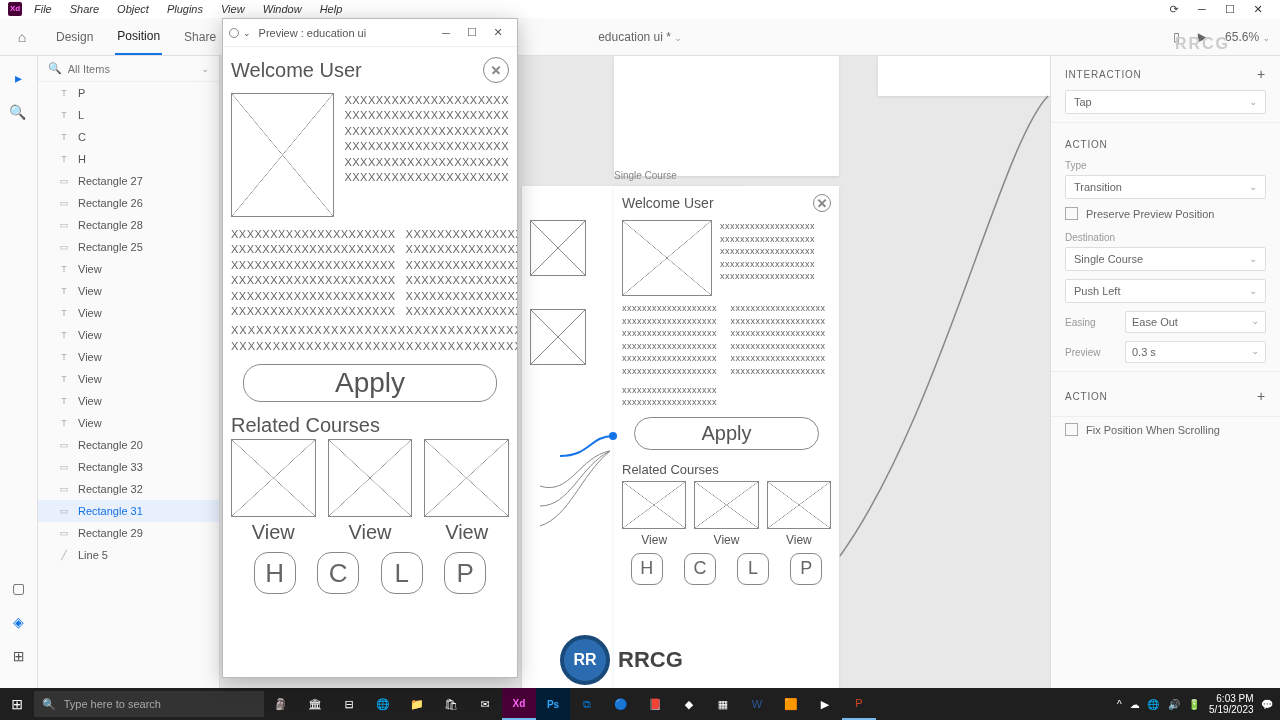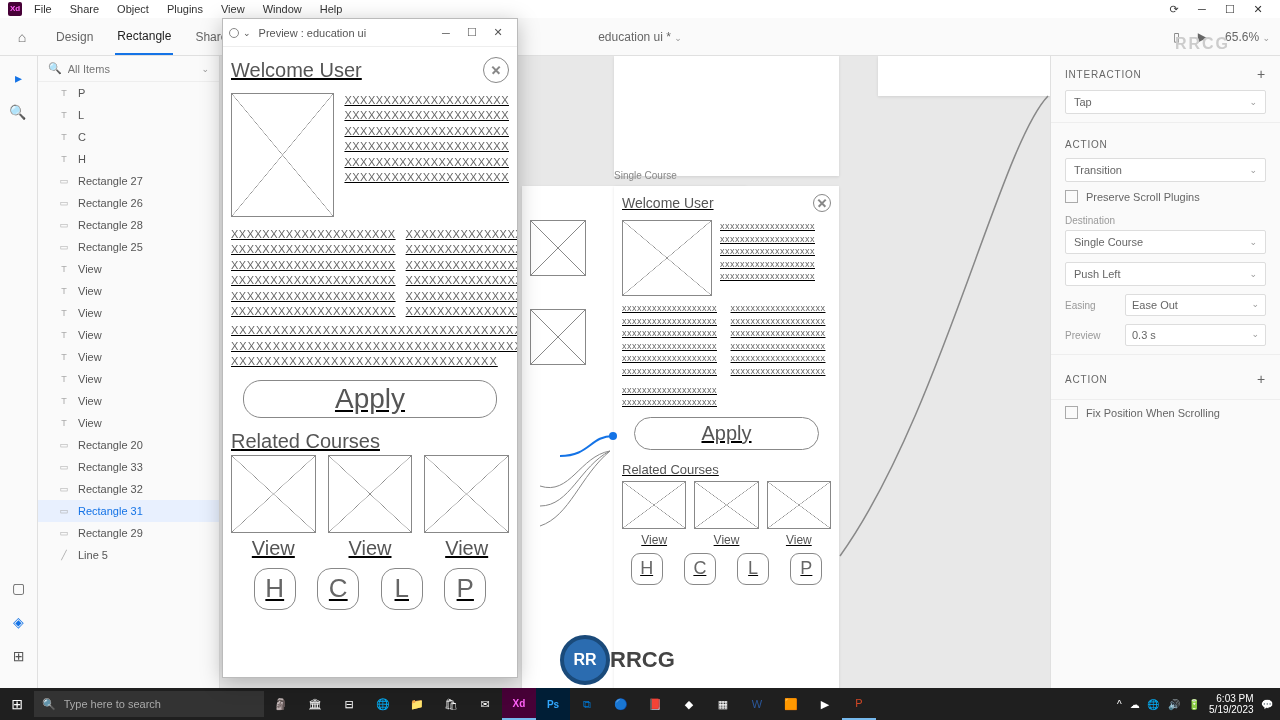--- a/index.html
+++ b/index.html
@@ -1,21 +1,21 @@
 <!DOCTYPE html>
 <html><head>
 <meta charset="utf-8">
 <style>
 * { box-sizing: border-box; margin: 0; padding: 0; font-family: 'Segoe UI', Arial, sans-serif; }
 body { width: 1280px; height: 720px; overflow: hidden; background: #f5f5f5; position: relative; }
 
 
 .titlebar { height: 18px; background: #fff; display: flex; align-items: center; padding: 0 8px; font-size: 11px; color: #333; }
 .titlebar .xd-logo { width: 14px; height: 14px; background: #470137; color: #ff61f6; text-align: center; line-height: 14px; font-size: 8px; font-weight: bold; border-radius: 2px; margin-right: 12px; }
-.titlebar .menu-item { margin-right: 18px; cursor: pointer; }
+.titlebar .menu-item { margin-right: 18px; cursor: pointer; font-style: italic; }
 .titlebar .spacer { flex: 1; }
 .titlebar .win-btn { width: 28px; text-align: center; font-size: 11px; cursor: pointer; }
 
 
 .toolbar { height: 38px; background: #fafafa; border-bottom: 1px solid #e0e0e0; display: flex; align-items: center; padding: 0 10px; font-size: 12px; color: #666; }
 .toolbar .home { width: 24px; text-align: center; margin-right: 20px; font-size: 14px; }
 .toolbar .tab { margin-right: 20px; cursor: pointer; padding: 10px 2px; }
 .toolbar .tab.active { color: #222; border-bottom: 2px solid #1473e6; font-weight: 500; }
 .toolbar .doc-title { position: absolute; left: 50%; transform: translateX(-50%); font-size: 12px; }
 .toolbar .right { margin-left: auto; display: flex; align-items: center; gap: 18px; }
@@ -37,21 +37,21 @@
 .layers .crumb { padding: 6px 10px; font-size: 10px; color: #888; letter-spacing: 0.5px; }
 .layers .crumb .back { margin-right: 8px; }
 .layers .item { display: flex; align-items: center; padding: 5px 10px 5px 20px; cursor: pointer; }
 .layers .item.selected { background: #e8f0fe; color: #1473e6; }
 .layers .item .ico { width: 12px; height: 12px; margin-right: 8px; font-size: 9px; color: #aaa; display: flex; align-items: center; justify-content: center; }
 
 
 .canvas { flex: 1; background: #e8e8e8; position: relative; overflow: hidden; }
 .artboard { position: absolute; background: #fff; box-shadow: 0 1px 3px rgba(0,0,0,0.1); }
 .artboard .ab-label { position: absolute; top: -16px; left: 0; font-size: 10px; color: #888; }
-.wire { font-family: sans-serif; text-decoration: underline; }
+.wire { font-family: sans-serif; }
 .wire-hdr { display: flex; justify-content: space-between; align-items: center; padding: 8px; }
 .wire-hdr .ttl { font-size: 14px; color: #555; }
 .wire-close { width: 18px; height: 18px; border: 1.5px solid #888; border-radius: 50%; position: relative; }
 .wire-close::before, .wire-close::after { content:''; position:absolute; top:50%; left:50%; width:10px; height:1.5px; background:#888; transform-origin:center; }
 .wire-close::before { transform: translate(-50%,-50%) rotate(45deg); }
 .wire-close::after { transform: translate(-50%,-50%) rotate(-45deg); }
 .wire-img { border: 1px solid #888; position: relative; }
 .wire-img::before, .wire-img::after { content:''; position:absolute; top:0; bottom:0; left:0; right:0; }
 .wire-img::before { background: linear-gradient(to top right, transparent calc(50% - 0.5px), #888, transparent calc(50% + 0.5px)); }
 .wire-img::after { background: linear-gradient(to top left, transparent calc(50% - 0.5px), #888, transparent calc(50% + 0.5px)); }
@@ -91,21 +91,21 @@
 
 .taskbar { position: absolute; bottom: 0; left: 0; right: 0; height: 32px; background: #1f1f1f; display: flex; align-items: center; font-size: 11px; color: #fff; }
 .taskbar .start { width: 34px; text-align: center; font-size: 14px; }
 .taskbar .search { background: #333; height: 26px; width: 230px; display:flex; align-items:center; padding:0 8px; color:#aaa; gap:8px; }
 .taskbar .ti { width: 34px; height: 32px; display:flex; align-items:center; justify-content:center; cursor:pointer; }
 .taskbar .ti.active { border-bottom: 2px solid #76b9ed; }
 .taskbar .tray { margin-left:auto; display:flex; align-items:center; gap:8px; padding-right:6px; font-size:10px; }
 .taskbar .clock { text-align:right; line-height:1.1; }
 
 .watermark { position:absolute; top:35px; right:50px; font-size:16px; color:#ccc; letter-spacing:2px; font-weight:bold; z-index:5; }
-.watermark2 { position:absolute; bottom:35px; left:560px; z-index:60; display:flex; align-items:center; }
+.watermark2 { position:absolute; bottom:35px; left:560px; z-index:60; display:flex; align-items:center; gap:8px; }
 .watermark2 .badge { width:50px; height:50px; border:4px solid #1a4a7a; border-radius:50%; background:#2b6cb0; display:flex; align-items:center; justify-content:center; color:#fff; font-weight:bold; font-size:16px; }
 .watermark2 .txt { font-size:22px; font-weight:bold; color:#444; text-shadow:1px 1px #fff; }
 .chev { font-size:9px; color:#999; }
 </style>
 </head>
 <body>
 
 <div class="titlebar">
   <div class="xd-logo">Xd</div>
   <span class="menu-item">File</span>
@@ -118,21 +118,21 @@
   <span class="spacer"></span>
   <span class="win-btn">⟳</span>
   <span class="win-btn">─</span>
   <span class="win-btn">☐</span>
   <span class="win-btn">✕</span>
 </div>
 
 <div class="toolbar">
   <span class="home">⌂</span>
   <span class="tab">Design</span>
-  <span class="tab active">Rectangle</span>
+  <span class="tab active">Position</span>
   <span class="tab">Share</span>
   <span class="doc-title"><span>education ui *</span> <span class="chev">⌄</span></span>
   <div class="right">
     <span>▯</span>
     <span>▶</span>
     <span class="zoom"><span>65.6%</span> <span class="chev">⌄</span></span>
   </div>
 </div>
 
 <div class="watermark">RRCG</div>
@@ -342,27 +342,28 @@
         <span class="plus">+</span>
       </div>
     <div class="sel">
         <span>Tap</span>
         <span class="chev">⌄</span>
       </div>
     <hr>
     <div class="section-hdr">
         <span>ACTION</span>
       </div>
+    <div class="lbl">Type</div>
     <div class="sel">
         <span>Transition</span>
         <span class="chev">⌄</span>
       </div>
     <div class="chk">
         <span class="cb"></span>
-        <span>Preserve Scroll Plugins</span>
+        <span>Preserve Preview Position</span>
       </div>
     <div class="lbl">Destination</div>
     <div class="sel">
         <span>Single Course</span>
         <span class="chev">⌄</span>
       </div>
     <div class="sel">
         <span>Push Left</span>
         <span class="chev">⌄</span>
       </div>
@@ -431,21 +432,20 @@
         <div class="wire-txt" style="font-size:11px">XXXXXXXXXXXXXXXXXXXXX</div>
         <div class="wire-txt" style="font-size:11px">XXXXXXXXXXXXXXXXXXXXX</div>
         <div class="wire-txt" style="font-size:11px">XXXXXXXXXXXXXXXXXXXXX</div>
         <div class="wire-txt" style="font-size:11px">XXXXXXXXXXXXXXXXXXXXX</div>
         <div class="wire-txt" style="font-size:11px">XXXXXXXXXXXXXXXXXXXXX</div>
         <div class="wire-txt" style="font-size:11px">XXXXXXXXXXXXXXXXXXXXX</div>
       </div>
     </div>
     <div class="wire-txt" style="font-size:11px;padding:0 4px;letter-spacing:1px">XXXXXXXXXXXXXXXXXXXXXXXXXXXXXXXXXXXXXXXXXX</div>
     <div class="wire-txt" style="font-size:11px;padding:0 4px;letter-spacing:1px">XXXXXXXXXXXXXXXXXXXXXXXXXXXXXXXXXXXXXXXXXX</div>
-    <div class="wire-txt" style="font-size:11px;padding:0 4px;letter-spacing:1px">XXXXXXXXXXXXXXXXXXXXXXXXXXXXXXXX</div>
     <div class="wire-btn" style="margin:10px 16px;padding:2px 0;font-size:28px">Apply</div>
     <div style="padding:2px 4px;font-size:20px;color:#555">Related Courses</div>
     <div class="wire-row" style="padding:0 4px;gap:12px">
       <div class="wire-card">
           <div class="wire-img" style="height:78px"></div>
           <div class="wire-view" style="font-size:20px">View</div>
         </div>
       <div class="wire-card">
           <div class="wire-img" style="height:78px"></div>
           <div class="wire-view" style="font-size:20px">View</div>

